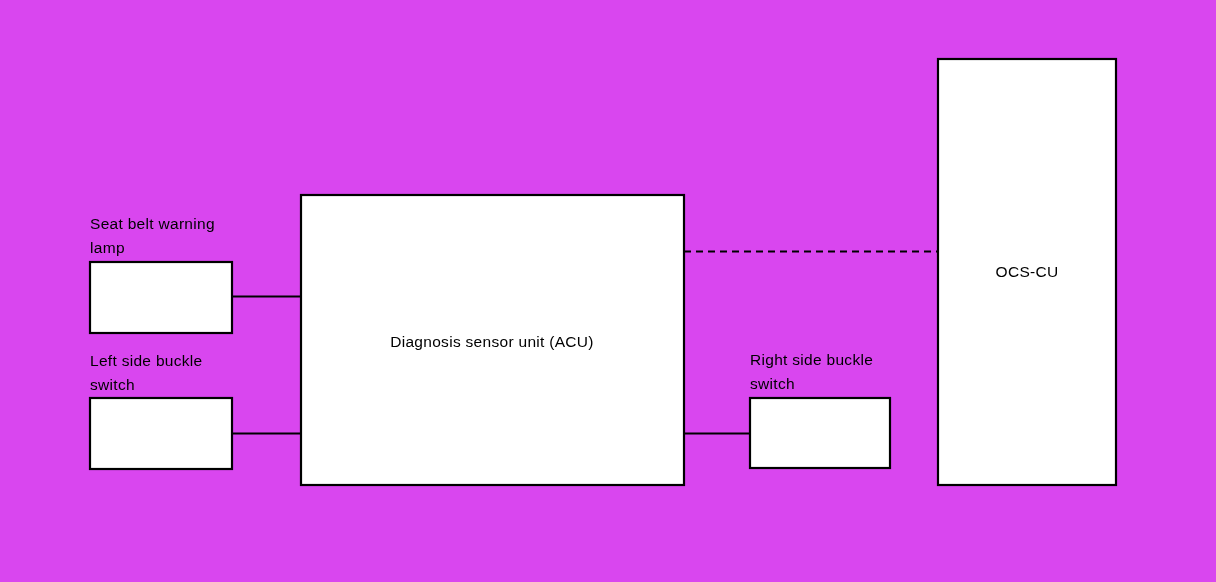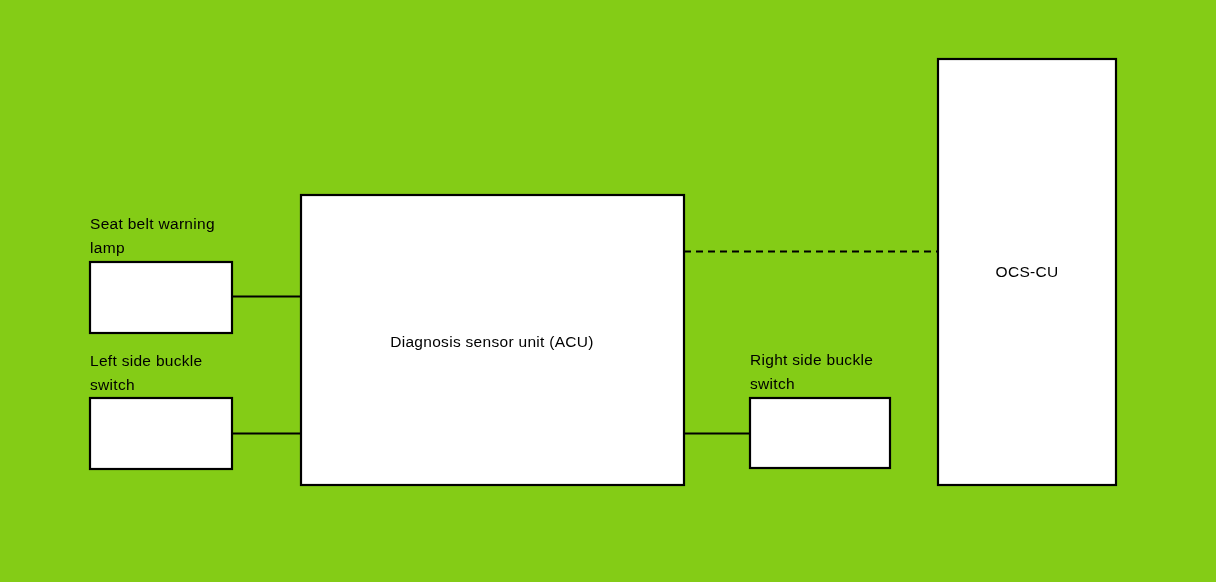--- a/index.html
+++ b/index.html
@@ -8,21 +8,21 @@
     padding: 0;
     background: #ffffff;
   }
   body {
     font-family: "Liberation Sans", sans-serif;
   }
   #diagram-canvas {
     position: relative;
     width: 1216px;
     height: 582px;
-    background: #84cc16;
+    background: #d946ef;
     overflow: hidden;
   }
   #diagram-canvas svg {
     position: absolute;
     top: 0;
     left: 0;
     width: 1216px;
     height: 582px;
     display: block;
   }

